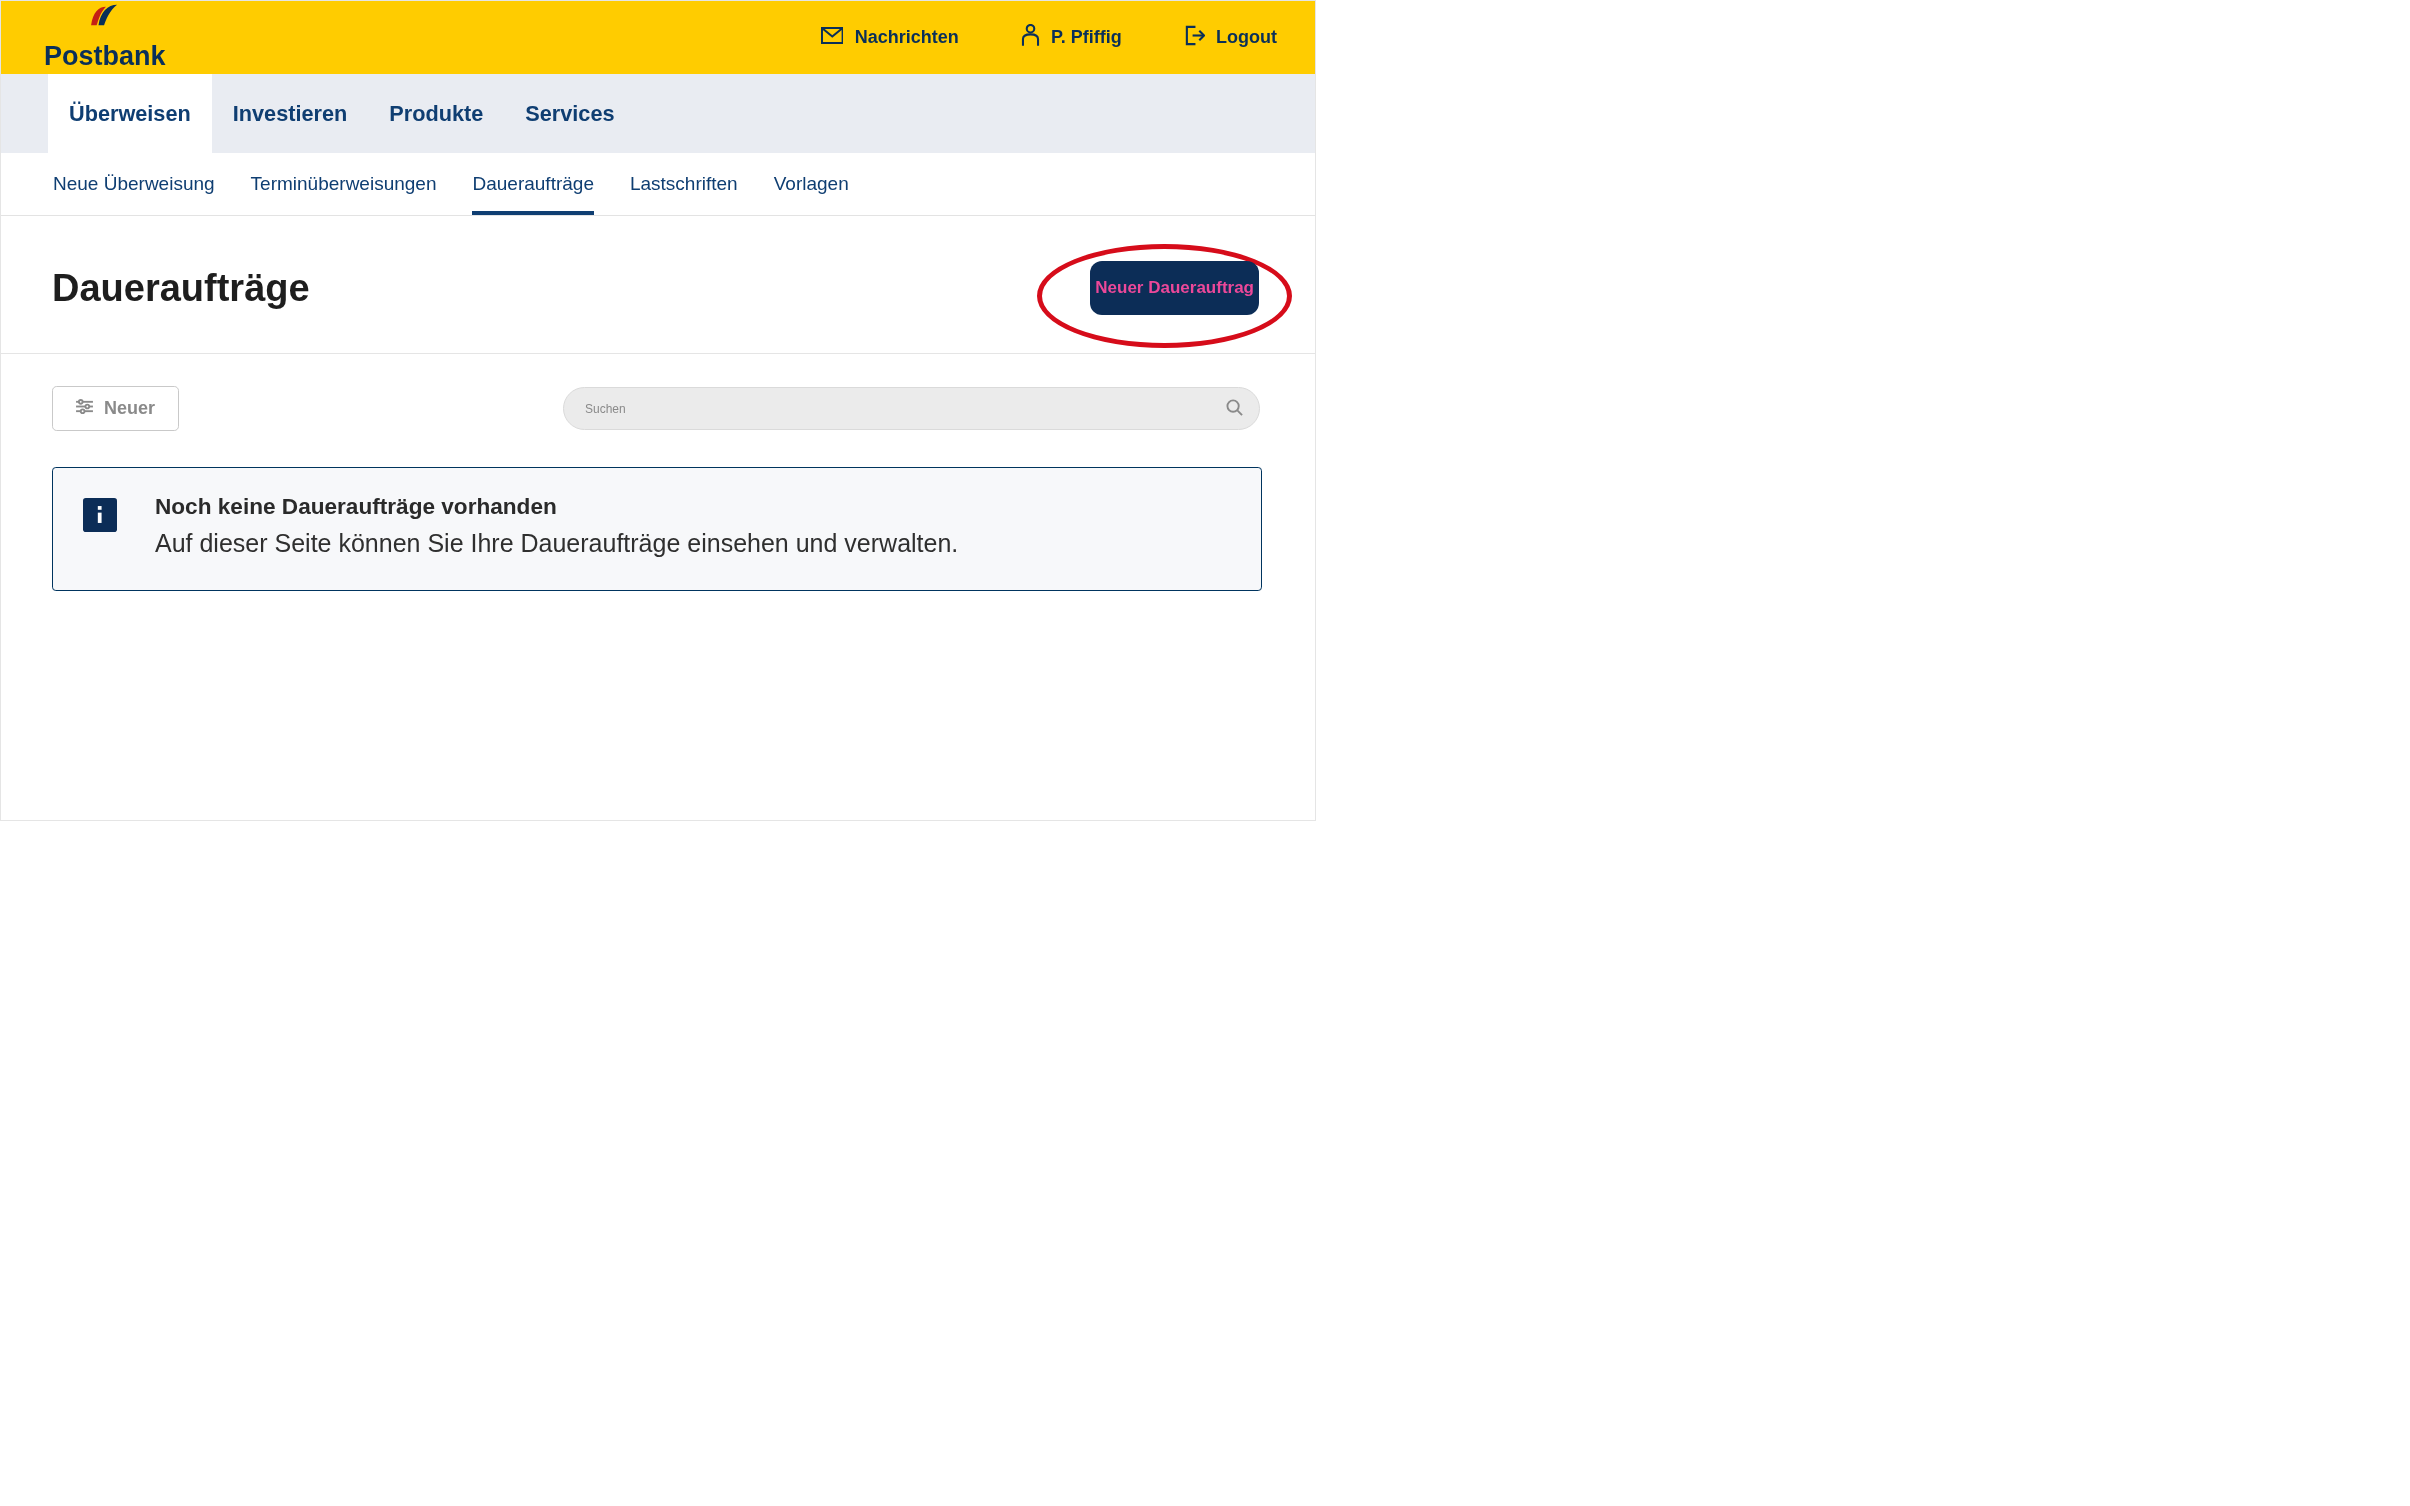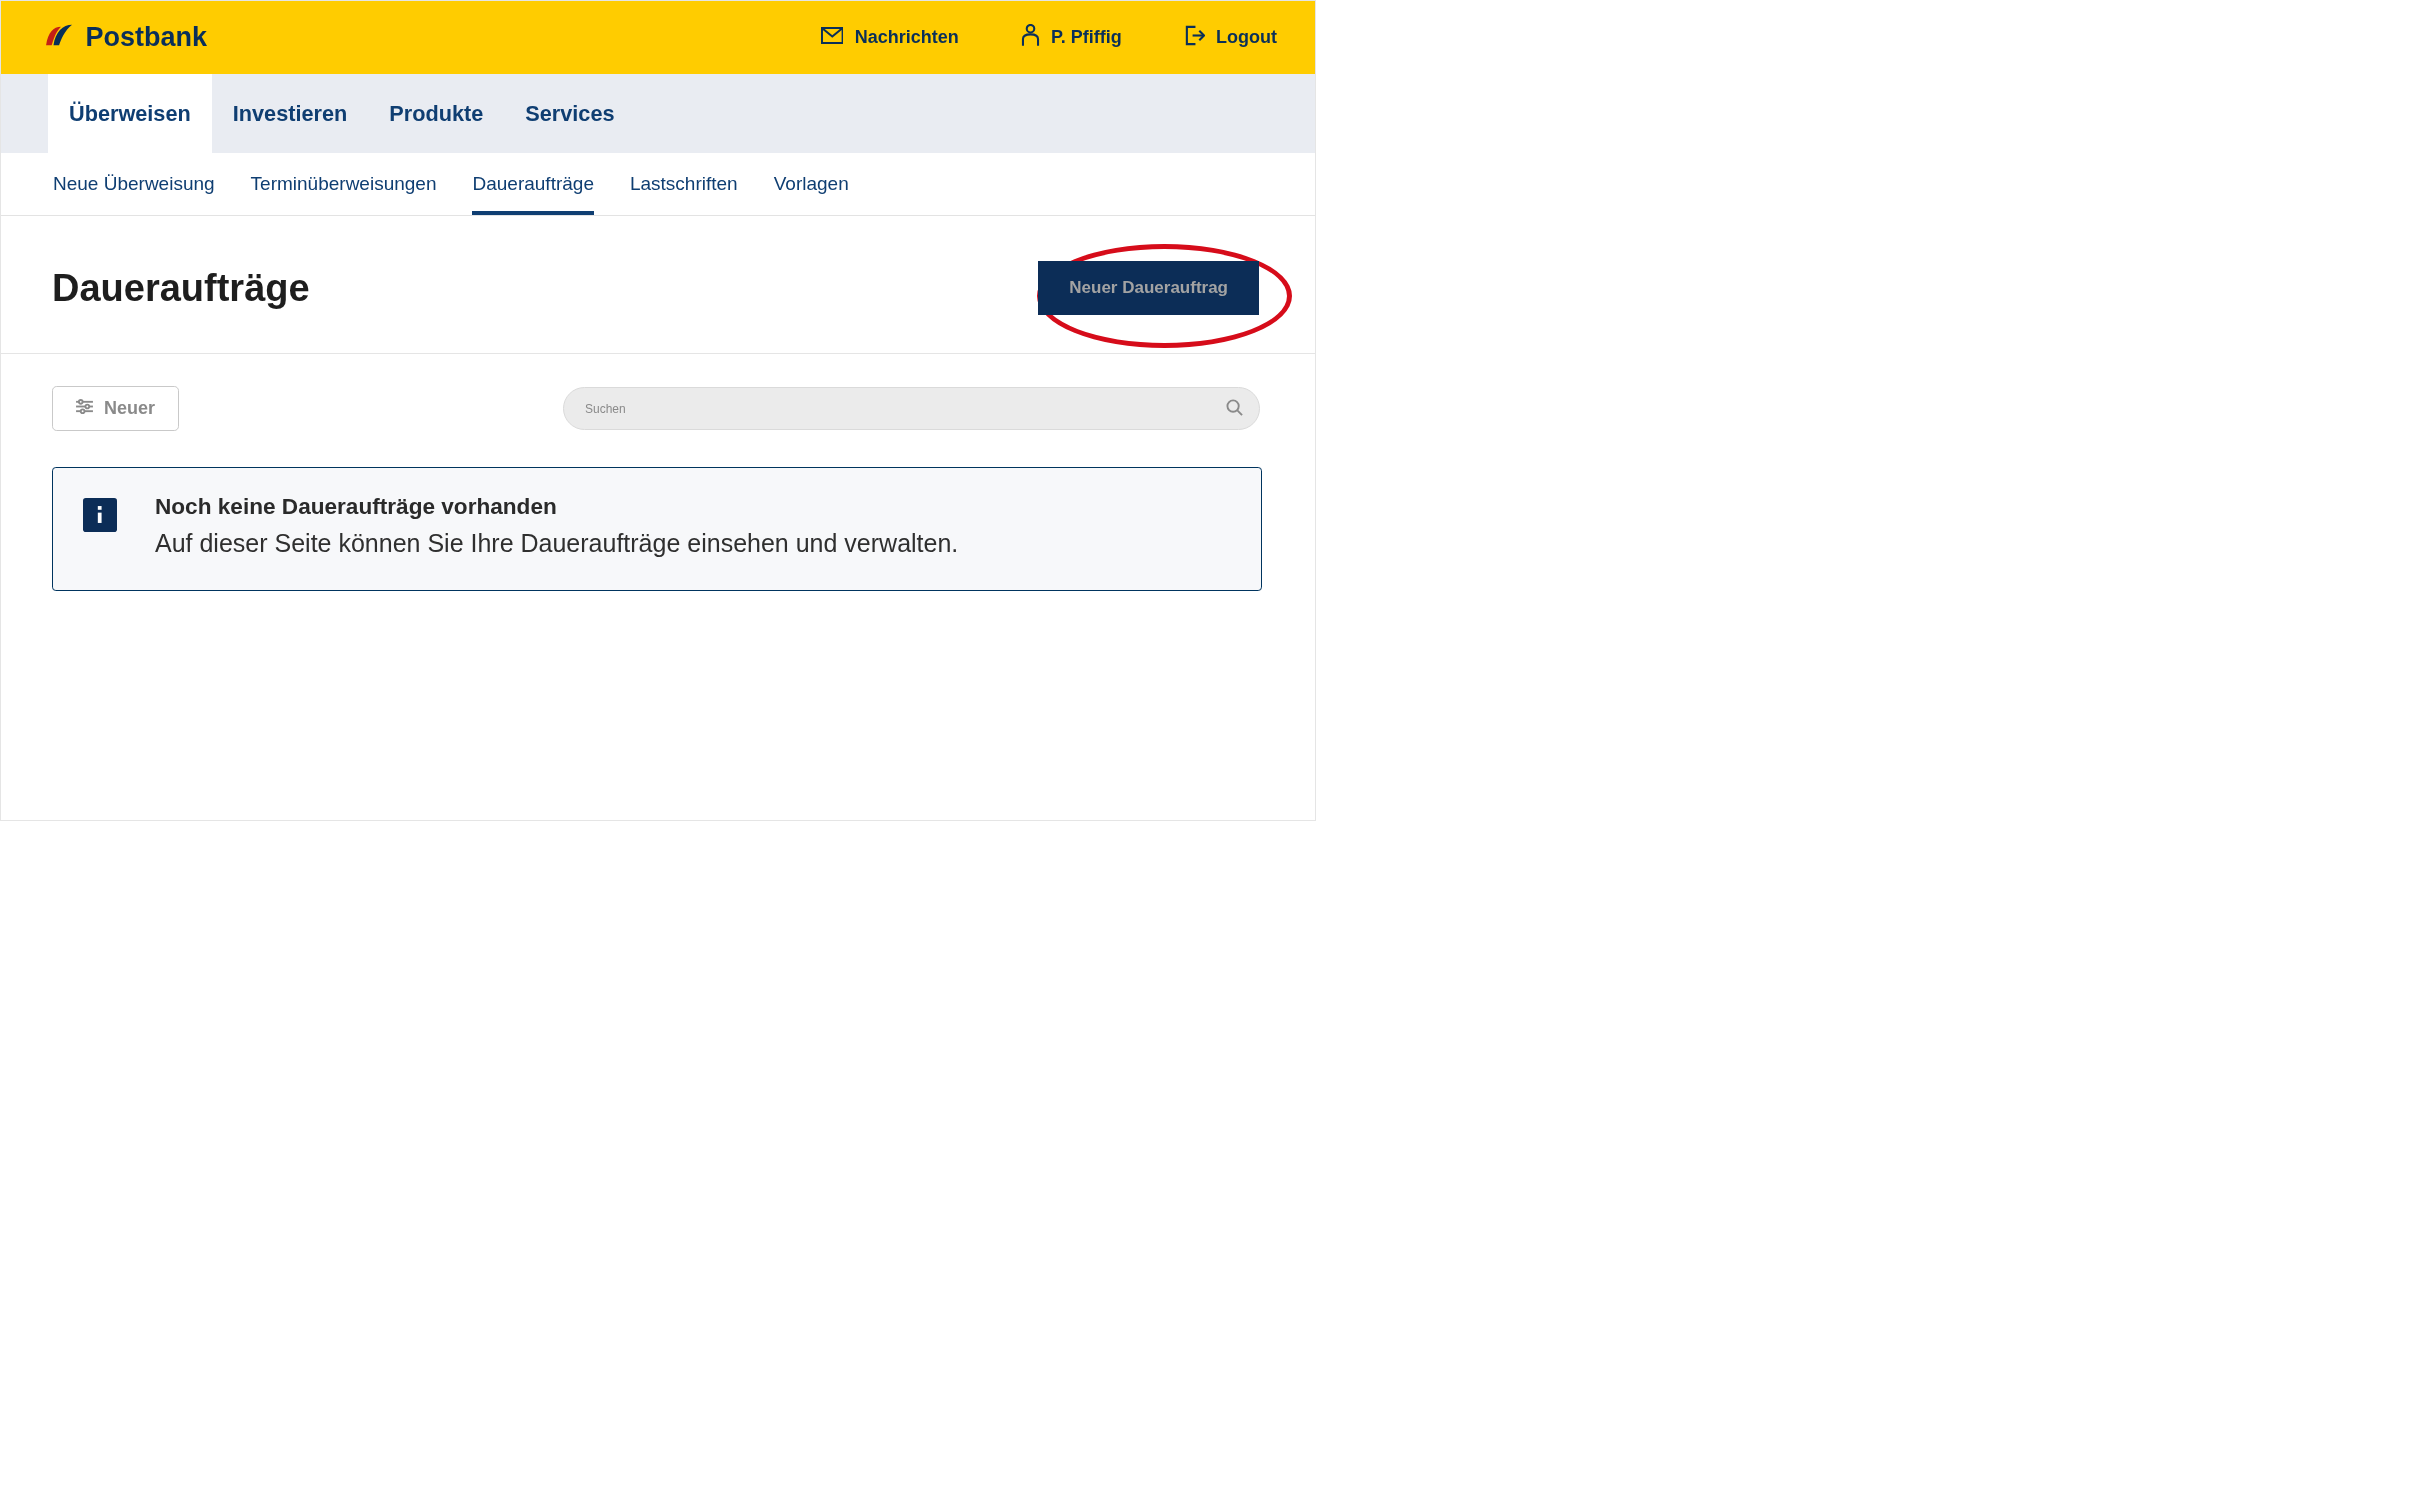--- a/index.html
+++ b/index.html
@@ -12,39 +12,39 @@
     --gray-border:#c7c7c7;
     --gray-text:#8d8d8d;
     --info-blue:#1e3e6e;
     --highlight-red:#d60c1a;
   }
   html,body{margin:0;padding:0;font-family:Arial,Helvetica,sans-serif;background:#fff;color:var(--text-dark);}
   body{width:1314px;height:819px;overflow:hidden;position:relative;border:0.9px solid #e5e5e5;}
 
   
   .top-header{background:var(--brand-yellow);height:73px;display:flex;align-items:center;justify-content:space-between;padding:0 38px 0 43px;}
-  .brand{display:flex;align-items:center;gap:9.4px;}
+  .brand{display:flex;align-items:center;gap:9.4px;flex-direction:column;}
   .brand-name{color:#0a2f59;font-size:27px;font-weight:700;}
   .top-actions{display:flex;align-items:center;gap:62px;padding-left:43px;}
   .top-action{display:flex;align-items:center;gap:11.3px;color:#0a2f59;font-size:18px;font-weight:700;cursor:pointer;}
 
   
   .nav-bar{background:#e9ecf2;display:flex;align-items:flex-end;padding:0 38px 0 47px;height:79px;}
   .nav-item{padding:0 21px;height:79px;display:flex;align-items:center;color:var(--nav-blue);font-size:21.7px;font-weight:700;cursor:pointer;}
   .nav-item.active{background:#fff;}
 
   
   .subnav{background:#fff;border-bottom:0.9px solid #e3e3e3;display:flex;align-items:center;padding:0 38px 0 52px;height:62px;gap:36px;}
   .subnav-item{color:var(--nav-blue);font-size:19px;font-weight:500;cursor:pointer;padding-bottom:0px;height:62px;display:flex;align-items:center;position:relative;}
   .subnav-item.active::after{content:"";position:absolute;left:0;right:0;bottom:0;height:3.8px;background:var(--nav-blue);}
 
   
   .page-header{display:flex;justify-content:space-between;align-items:center;padding:45px 56px 38px 51px;position:relative;}
   .page-title{font-size:38px;font-weight:700;color:#1e1e1e;margin:0;}
-  .primary-btn{background:#0c2d57;color:#a3a3a3;font-size:17px;font-weight:700;border:none;border-radius:0;padding:17px 31px;cursor:pointer;position:relative;z-index:2;}
+  .primary-btn{background:#0c2d57;color:#ec4899;font-size:17px;font-weight:700;border:none;border-radius:12px;padding:17px 5px;cursor:pointer;position:relative;z-index:2;}
   .highlight-ellipse{position:absolute;right:23.5px;top:28px;width:245px;height:94px;border:5.6px solid var(--highlight-red);border-radius:50%;z-index:1;pointer-events:none;}
 
   
   .divider{height:0.9px;background:#e5e5e5;}
 
   
   .filter-row{display:flex;justify-content:space-between;align-items:center;padding:32px 55px 26px 51px;gap:38px;}
   .filter-btn{display:flex;align-items:center;gap:11.3px;border:0.9px solid #c9c9c9;border-radius:4.7px;background:#fff;color:#8a8a8a;font-size:18px;font-weight:600;padding:11.3px 22.6px;cursor:pointer;}
   .search-wrap{flex:1;max-width:697px;position:relative;}
   .search-input{width:100%;border:0.9px solid #dadada;background:#ebebeb;border-radius:22.6px;height:43px;padding:0 45px 0 21px;font-size:12px;color:#5a5a5a;outline:none;box-sizing:border-box;}

